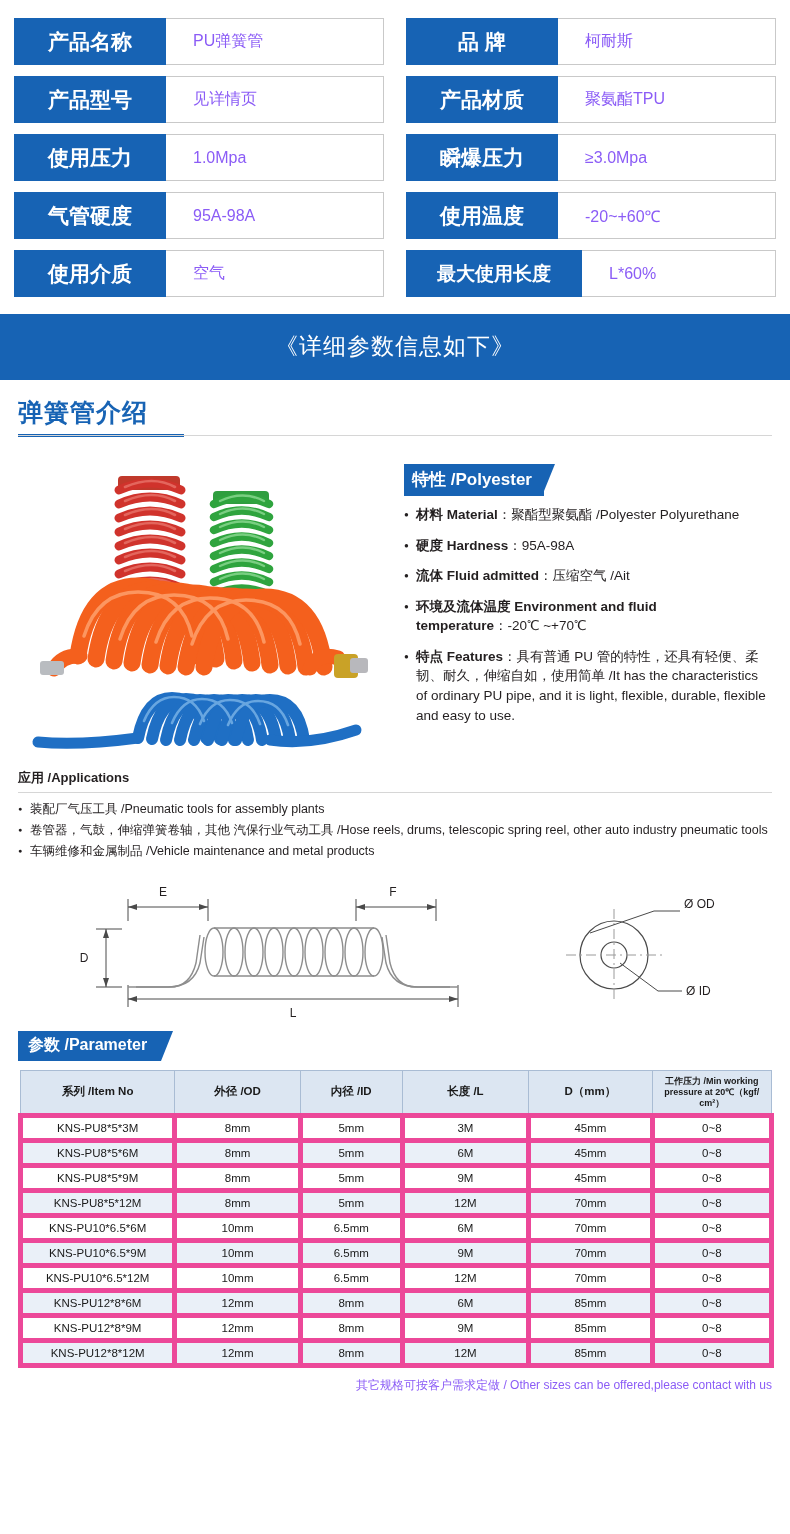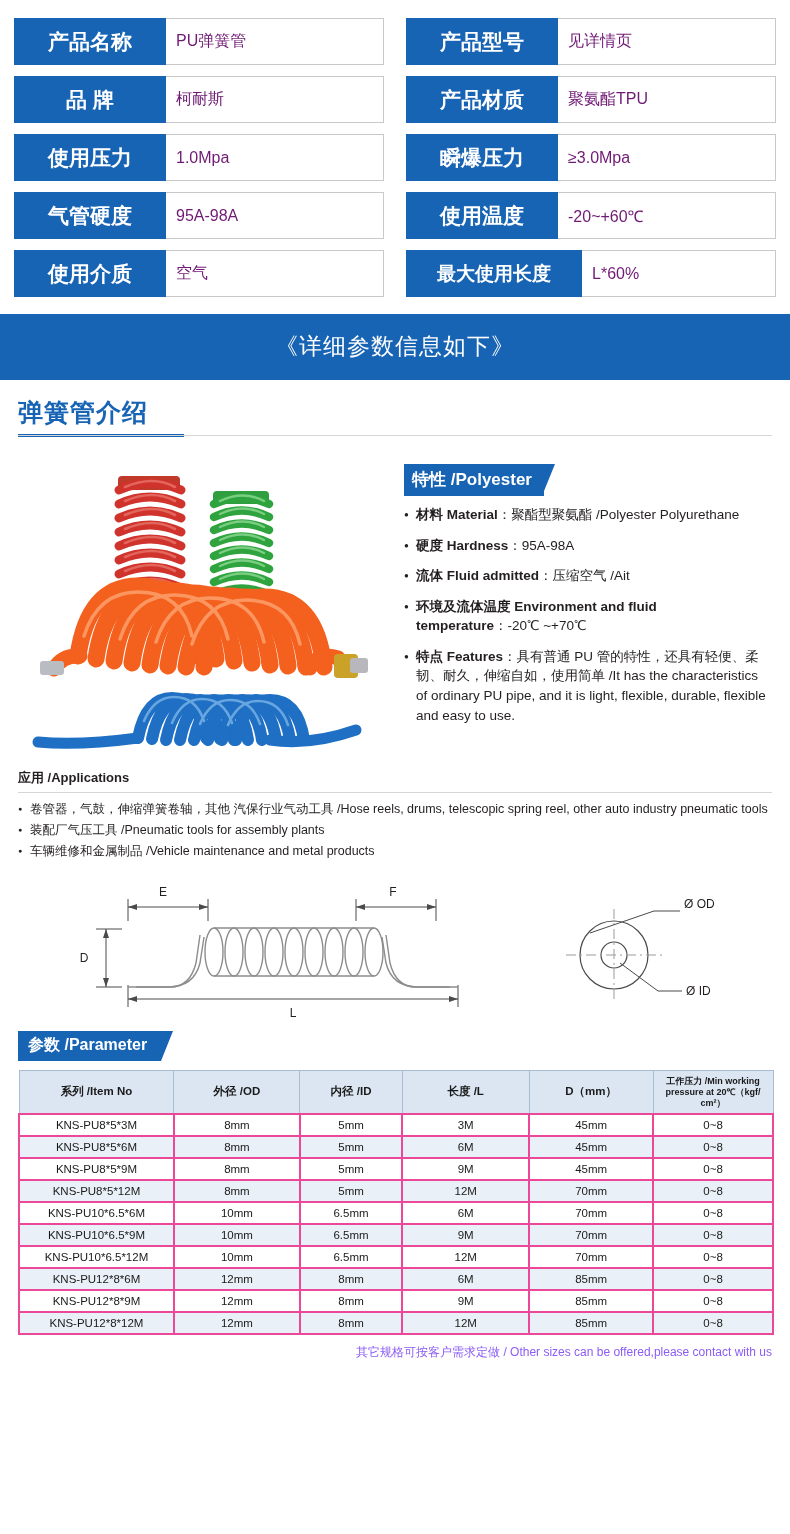--- a/index.html
+++ b/index.html
@@ -43,23 +43,23 @@
   .spec-label.w-left { width: 152px; }
   .spec-label.w-right { width: 152px; }
   .spec-label.wide { width: 176px; font-size: 19px; }
   .spec-value {
     flex: 1;
     border: 1px solid #c9c9c9;
     border-left: none;
     background: #fff;
     display: flex;
     align-items: center;
-    padding-left: 10px;
+    padding-left: 27px;
     font-size: 16px;
-    color: #701a75;
+    color: #8b5cf6;
   }
 
   
   .banner {
     background: #1763b4;
     color: #fff;
     text-align: center;
     font-size: 23px;
     font-weight: normal;
     padding: 17px 0 18px 0;
@@ -196,21 +196,21 @@
     border: 1px solid #a9bcd4;
     font-weight: bold;
     padding: 5px 2px;
     text-align: center;
     color: #1a1a1a;
     font-size: 11.5px;
     line-height: 1.2;
   }
   table.params th.pressure { font-size: 9px; line-height: 1.18; }
   table.params td {
-    border: 2px solid #ec4899;
+    border: 5px solid #ec4899;
     text-align: center;
     padding: 4px 2px;
     color: #1a1a1a;
   }
   table.params tr.alt td { background: #eaf0f8; }
   table.params tr.plain td { background: #ffffff; }
 
   .footnote {
     text-align: right;
     font-size: 12px;
@@ -223,27 +223,27 @@
 
 <div class="page">
 
   <div class="spec-grid">
 
     <div class="spec-row">
       <div class="spec-label w-left">产品名称</div>
       <div class="spec-value">PU弹簧管</div>
     </div>
     <div class="spec-row">
+      <div class="spec-label w-left">品    牌</div>
+      <div class="spec-value">柯耐斯</div>
+    </div>
+
+    <div class="spec-row">
       <div class="spec-label w-right">产品型号</div>
       <div class="spec-value">见详情页</div>
-    </div>
-
-    <div class="spec-row">
-      <div class="spec-label w-left">品    牌</div>
-      <div class="spec-value">柯耐斯</div>
     </div>
     <div class="spec-row">
       <div class="spec-label w-right">产品材质</div>
       <div class="spec-value">聚氨酯TPU</div>
     </div>
 
     <div class="spec-row">
       <div class="spec-label w-left">使用压力</div>
       <div class="spec-value">1.0Mpa</div>
     </div>
@@ -390,22 +390,22 @@
         <li><span class="b">环境及流体温度 Environment and fluid temperature</span><span>：-20℃ ~+70℃</span></li>
         <li><span class="b">特点 Features</span><span>：具有普通 PU 管的特性，还具有轻便、柔韧、耐久，伸缩自如，使用简单 /It has the characteristics of ordinary PU pipe, and it is light, flexible, durable, flexible and easy to use.</span></li>
       </ul>
     </div>
   </div>
 
   <div class="app-wrap">
     <div class="app-title">应用 /Applications</div>
     <div class="app-rule"></div>
     <ul class="app-list">
+      <li>装配厂气压工具 /Pneumatic tools for assembly plants</li>
       <li>卷管器，气鼓，伸缩弹簧卷轴，其他 汽保行业气动工具 /Hose reels, drums, telescopic spring reel, other auto industry pneumatic tools</li>
-      <li>装配厂气压工具 /Pneumatic tools for assembly plants</li>
       <li>车辆维修和金属制品 /Vehicle maintenance and metal products</li>
     </ul>
   </div>
 
   <div class="diagram">
     <svg width="754" height="140" viewBox="0 0 754 140">
       <g stroke="#4a4a4a" stroke-width="1" fill="none">
 
         <line x1="110" y1="22" x2="110" y2="44"></line>
         <line x1="190" y1="22" x2="190" y2="44"></line>

